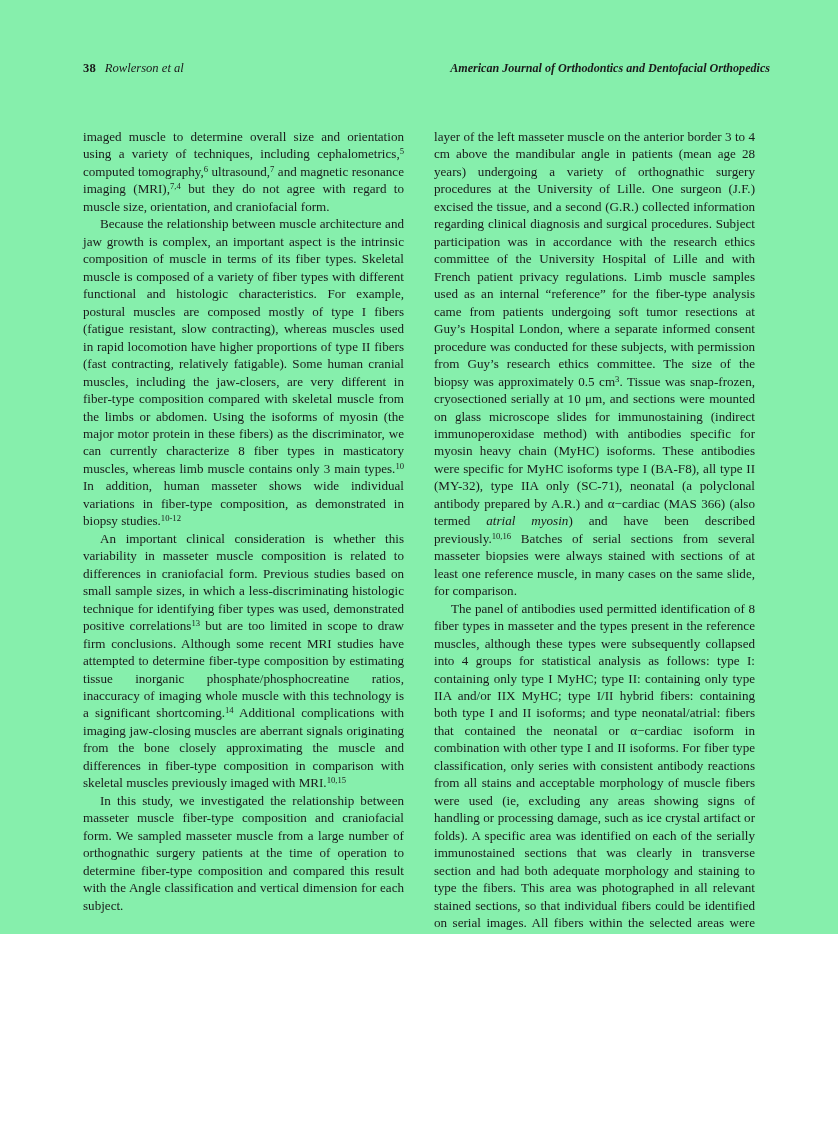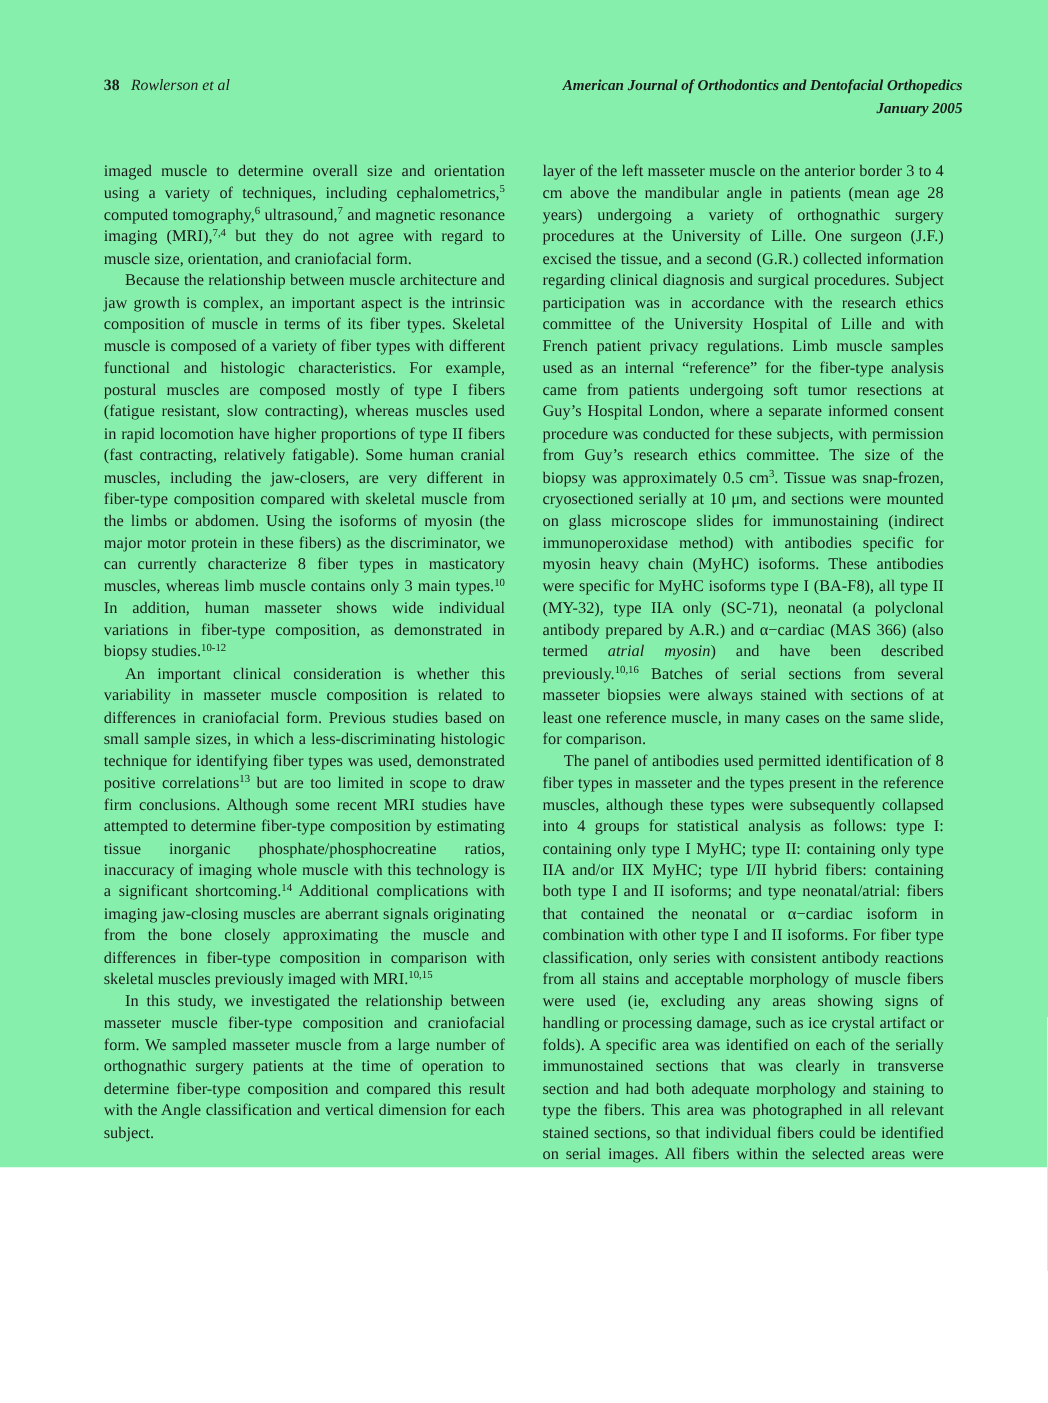--- a/index.html
+++ b/index.html
@@ -113,21 +113,20 @@
 <body>
 
 <div id="page">
 
   <div class="runhead">
     <div class="runhead-left">
       <span class="folio">38</span><span class="runhead-title">Rowlerson et al</span>
     </div>
     <div class="runhead-right">
       <span>American Journal of Orthodontics and Dentofacial Orthopedics</span>
-      <span>January 2005</span>
     </div>
   </div>
 
   <div class="columns">
 
     <div class="col col-left">
       <div>
           <p class="body">imaged muscle to determine overall size and orientation using a variety of techniques, including cephalometrics,<sup>5</sup> computed tomography,<sup>6</sup> ultrasound,<sup>7</sup> and magnetic resonance imaging (MRI),<sup>7,4</sup> but they do not agree with regard to muscle size, orientation, and craniofacial form.</p>
           <p class="body indent">Because the relationship between muscle architecture and jaw growth is complex, an important aspect is the intrinsic composition of muscle in terms of its fiber types. Skeletal muscle is composed of a variety of fiber types with different functional and histologic characteristics. For example, postural muscles are composed mostly of type I fibers (fatigue resistant, slow contracting), whereas muscles used in rapid locomotion have higher proportions of type II fibers (fast contracting, relatively fatigable). Some human cranial muscles, including the jaw-closers, are very different in fiber-type composition compared with skeletal muscle from the limbs or abdomen. Using the isoforms of myosin (the major motor protein in these fibers) as the discriminator, we can currently characterize 8 fiber types in masticatory muscles, whereas limb muscle contains only 3 main types.<sup>10</sup> In addition, human masseter shows wide individual variations in fiber-type composition, as demonstrated in biopsy studies.<sup>10-12</sup></p>
           <p class="body indent">An important clinical consideration is whether this variability in masseter muscle composition is related to differences in craniofacial form. Previous studies based on small sample sizes, in which a less-discriminating histologic technique for identifying fiber types was used, demonstrated positive correlations<sup>13</sup> but are too limited in scope to draw firm conclusions. Although some recent MRI studies have attempted to determine fiber-type composition by estimating tissue inorganic phosphate/phosphocreatine ratios, inaccuracy of imaging whole muscle with this technology is a significant shortcoming.<sup>14</sup> Additional complications with imaging jaw-closing muscles are aberrant signals originating from the bone closely approximating the muscle and differences in fiber-type composition in comparison with skeletal muscles previously imaged with MRI.<sup>10,15</sup></p>

